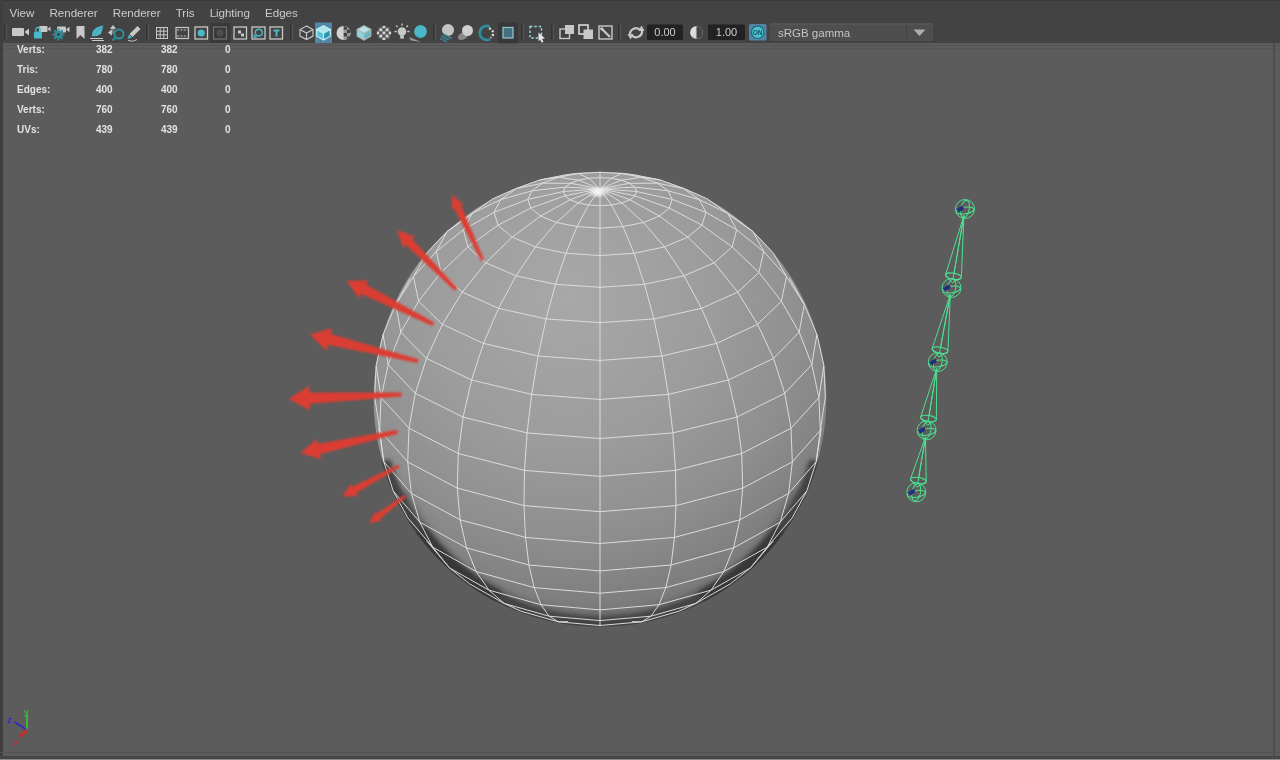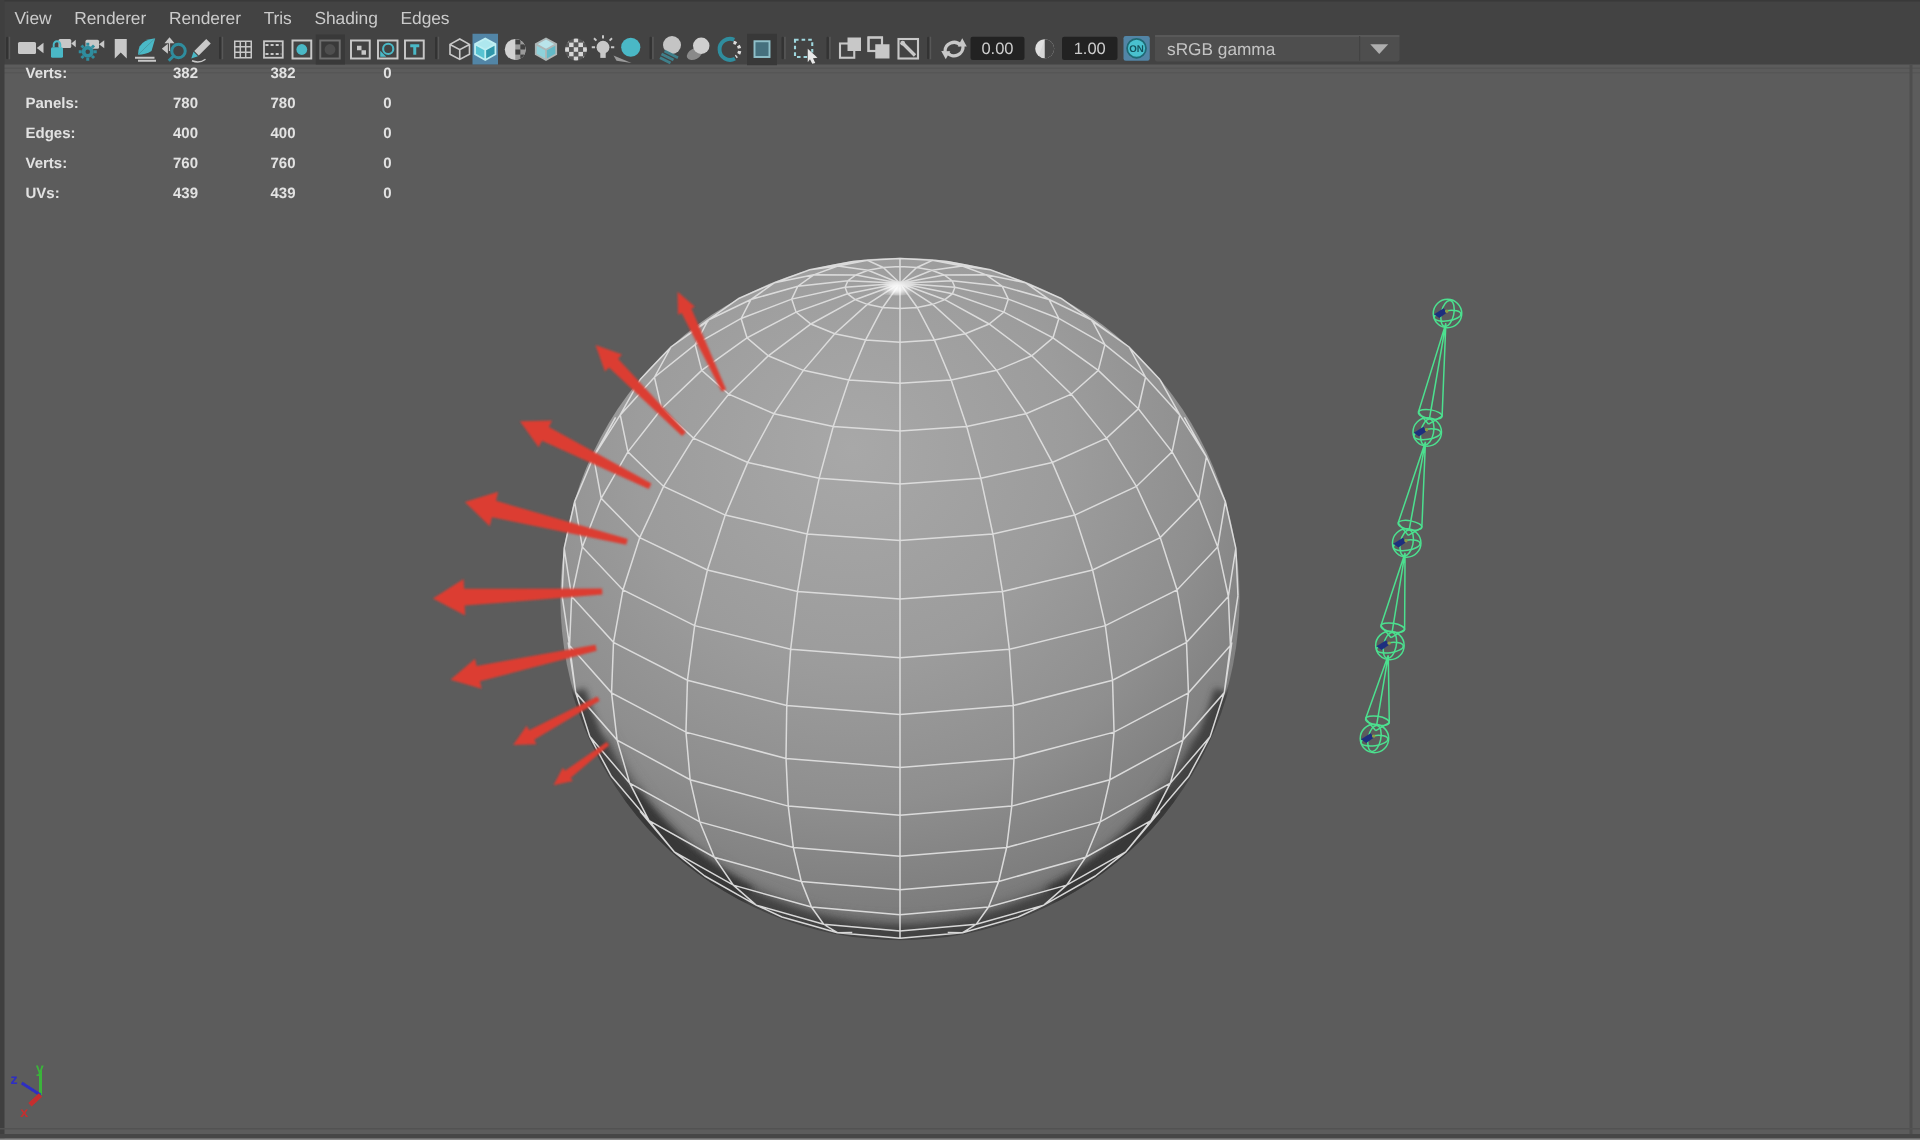--- a/index.html
+++ b/index.html
@@ -2,21 +2,21 @@
 <html><head><meta charset="utf-8">
 <style>
 html,body{margin:0;padding:0;width:1280px;height:760px;overflow:hidden;background:#5c5c5c;font-family:"Liberation Sans",sans-serif;}
 #top{position:absolute;left:0;top:0;width:1280px;height:43px;background:#434343;border-top:1px solid #393939;box-sizing:border-box;}
 #menu{position:absolute;left:2px;top:3px;height:18px;color:#cbcbcb;font-size:11.6px;letter-spacing:-0.05px;}
 #menu span{display:inline-block;padding:2px 7.6px;}
 #vp{position:absolute;left:0;top:43px;width:1280px;height:717px;background:#5c5c5c;}
 .hud{position:absolute;left:0;top:0;width:280px;height:100px;color:#e2e2e2;font-size:10px;font-weight:bold;}
 .hrow{position:absolute;left:0;height:12px;width:280px;}
 .hl{position:absolute;left:17px;}
-.hv{position:absolute;width:36px;text-align:right;}
+.hv{position:absolute;width:36px;}
 .edge{position:absolute;background:#3f3f3f;}
 </style></head>
 <body>
 <div id="vp">
 <svg width="1280" height="717" viewBox="0 43 1280 717" xmlns="http://www.w3.org/2000/svg" style="position:absolute;left:0;top:0">
 <defs>
 <radialGradient id="sph" cx="0.43" cy="0.28" r="0.80">
  <stop offset="0" stop-color="#a8a8a8"></stop>
  <stop offset="0.40" stop-color="#9c9c9c"></stop>
  <stop offset="0.65" stop-color="#8f8f8f"></stop>
@@ -110,21 +110,21 @@
 <div style="position:absolute;left:0;top:1.5px;width:1280px;height:1px;background:#555555;"></div>
 <div style="position:absolute;left:0;top:4.5px;width:1280px;height:1px;background:#565656;"></div>
 <div class="hud">
       <div class="hrow" style="top:1px">
         <span class="hl">Verts:</span>
         <span class="hv" style="left:96px">382</span>
         <span class="hv" style="left:161px">382</span>
         <span class="hv" style="left:225px">0</span>
       </div>
       <div class="hrow" style="top:21px">
-        <span class="hl">Panels:</span>
+        <span class="hl">Tris:</span>
         <span class="hv" style="left:96px">780</span>
         <span class="hv" style="left:161px">780</span>
         <span class="hv" style="left:225px">0</span>
       </div>
       <div class="hrow" style="top:41px">
         <span class="hl">Edges:</span>
         <span class="hv" style="left:96px">400</span>
         <span class="hv" style="left:161px">400</span>
         <span class="hv" style="left:225px">0</span>
       </div>
@@ -136,21 +136,21 @@
       </div>
       <div class="hrow" style="top:81px">
         <span class="hl">UVs:</span>
         <span class="hv" style="left:96px">439</span>
         <span class="hv" style="left:161px">439</span>
         <span class="hv" style="left:225px">0</span>
       </div>
     </div>
 </div>
 <div id="top">
-<div id="menu"><span>View</span><span>Renderer</span><span>Renderer</span><span>Tris</span><span>Shading</span><span>Edges</span></div>
+<div id="menu"><span>View</span><span>Renderer</span><span>Renderer</span><span>Tris</span><span>Lighting</span><span>Edges</span></div>
 <svg width="1280" height="44" viewBox="0 0 1280 44" xmlns="http://www.w3.org/2000/svg" style="position:absolute;left:0;top:0">
 <rect x="4" y="23.5" width="1.6" height="15" rx="0.8" fill="#333333"></rect>
       <rect x="5.8" y="23.5" width="1" height="15" fill="#575757"></rect>
 <rect x="12" y="27" width="12" height="8" rx="1" fill="#c8c8c8"></rect>
       <polygon points="24.5,31 29,27.5 29,34.5" fill="#c8c8c8"></polygon>
 <rect x="39" y="25" width="8.5" height="6" rx="1" fill="#c8c8c8"></rect>
       <polygon points="47.5,28 50.5,25.5 50.5,30.5" fill="#c8c8c8"></polygon>
 <rect x="34" y="30.5" width="8" height="7" rx="1" fill="#4ab8c6"></rect>
       <path d="M35.8 30.5 v-1.8 a2.2 2.2 0 0 1 4.4 0 v1.8" fill="none" stroke="#4ab8c6" stroke-width="1.3"></path>
 <rect x="57" y="25.5" width="9" height="6" rx="1" fill="#c8c8c8"></rect>

